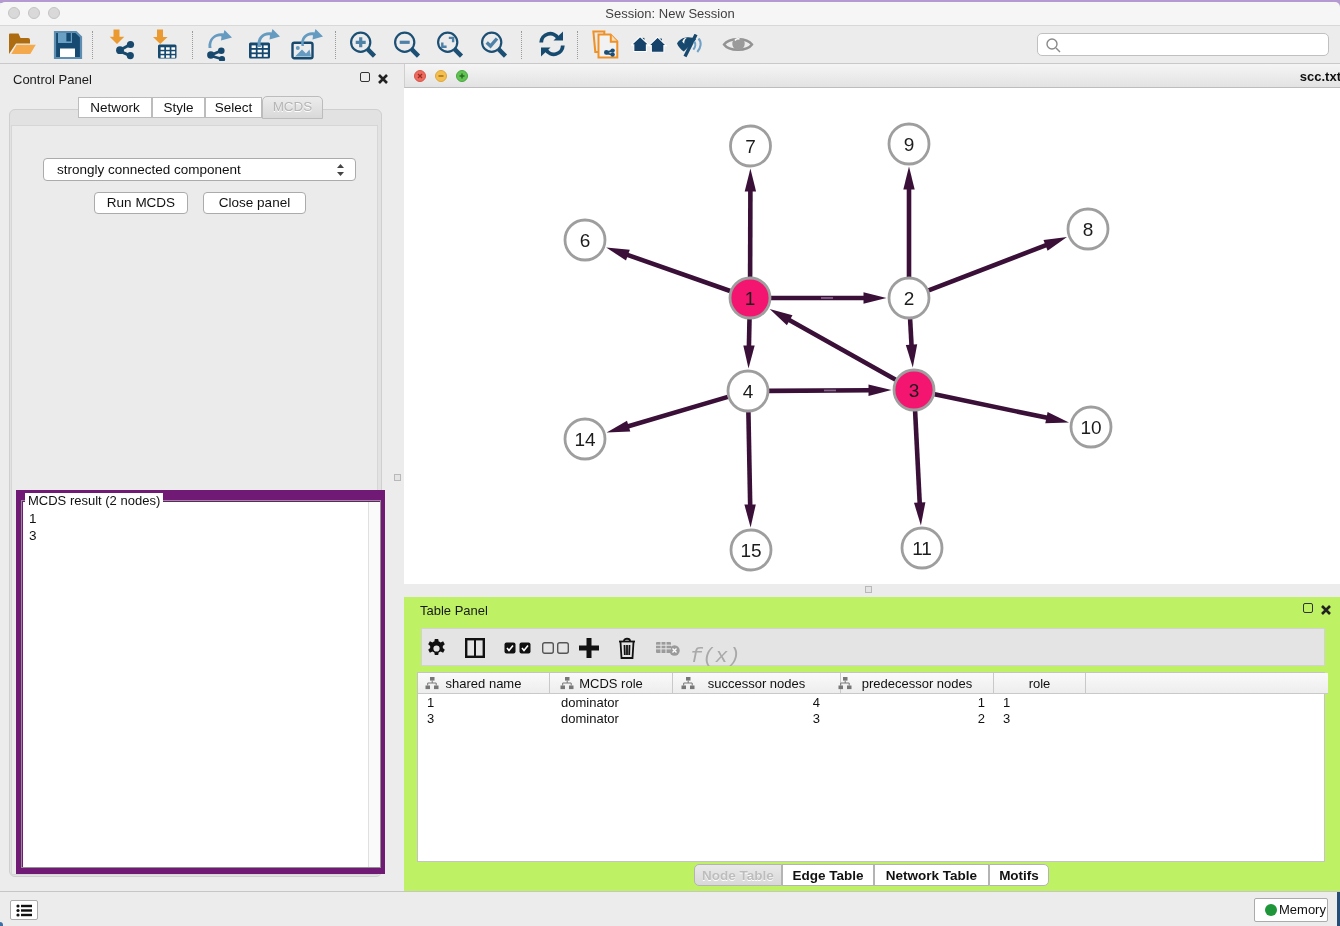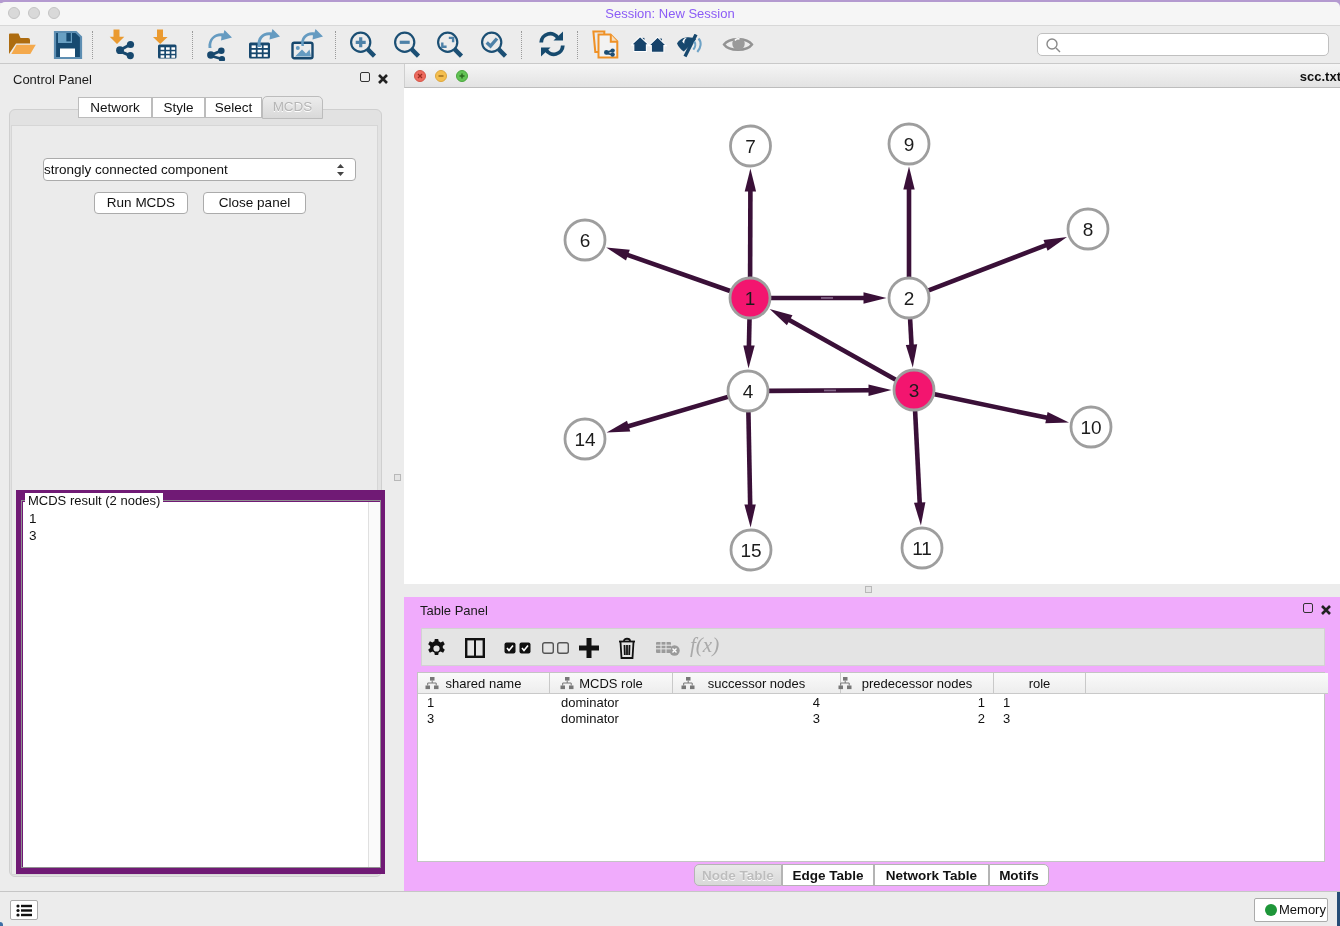--- a/index.html
+++ b/index.html
@@ -1,51 +1,51 @@
 <!DOCTYPE html>
 <html><head><meta charset="utf-8"><style>
 *{margin:0;padding:0;box-sizing:border-box}
 html,body{width:1340px;height:926px;overflow:hidden}
 body{font-family:"Liberation Sans",sans-serif;background:#ececec;position:relative;font-size:13px;color:#111}
 .abs{position:absolute}
 
 #topedge{left:0;top:0;width:1340px;height:3px;background:#b49ad0}
 #titlebar{left:0;top:2px;width:1340px;height:24px;background:#f6f6f6;border-bottom:1px solid #d8d8d8;border-radius:5px 5px 0 0}
 .tl{position:absolute;top:5px;width:12px;height:12px;border-radius:50%;background:#d9d9d9;border:1px solid #c4c4c4}
-#wtitle{left:0;top:6px;width:1340px;text-align:center;color:#8b5cf6;font-size:13px}
+#wtitle{left:0;top:6px;width:1340px;text-align:center;color:#404040;font-size:13px}
 #toolbar{left:0;top:26px;width:1340px;height:38px;background:#ececec;border-bottom:1px solid #c9c9c9}
 .tsep{position:absolute;top:5px;height:28px;width:0;border-left:1px dotted #9a9a9a}
 .ticon{position:absolute;top:3px}
 #searchbox{position:absolute;left:1037px;top:7px;width:292px;height:23px;background:#fff;border:1px solid #c0c0c0;border-radius:5px}
 
 #cpanel{left:0;top:64px;width:391px;height:827px;background:#ececec}
 #cphead{left:13px;top:8px;font-size:13px;color:#1a1a1a}
 #cptabpanel{left:9px;top:45px;width:373px;height:768px;background:#e2e2e2;border:1px solid #cfcfcf;border-radius:6px}
 #cpinner{left:11px;top:61px;width:367px;height:750px;background:#ebebeb;border:1px solid #d6d6d6}
 .tab{position:absolute;top:33px;height:21px;background:#fff;border:1px solid #bcbcbc;text-align:center;font-size:13.5px;line-height:20px;color:#111}
 .tabsel{background:linear-gradient(#ececec,#d9d9d9);color:#b5b5b5;border-radius:5px 5px 0 0;text-shadow:0 1px 0 #fff}
 #optlabel{left:0;top:73px;width:391px;text-align:center;font-size:13.5px;color:#111}
-#dropdown{left:43px;top:94px;width:313px;height:23px;background:#fff;border:1px solid #ababab;border-radius:4px;font-size:13.5px;line-height:21px;color:#111}
+#dropdown{left:43px;top:94px;width:313px;height:23px;background:#fff;border:1px solid #ababab;border-radius:4px;font-size:13.5px;line-height:21px;padding-left:13px;color:#111}
 .btn{position:absolute;height:22px;background:#fff;border:1px solid #ababab;border-radius:4px;text-align:center;font-size:13.5px;line-height:20px;color:#111}
 #mcdswrap{left:16px;top:426px;width:369px;height:384px;background:#701a75}
 #mcdsbox{left:5px;top:10px;width:360px;height:368px;border:1px solid #919191}
 #mcdslabel{left:3px;top:-8px;background:#fff;padding:0 3px;font-size:13px;color:#111;z-index:3}
 #mcdstext{left:1px;top:1px;width:345px;height:365px;background:#fff;font-size:13.5px;line-height:17px;padding:8px 0 0 6px;color:#111}
 #mcdssb{left:346px;top:1px;width:12px;height:365px;background:#fafafa;border-left:1px solid #e0e0e0}
 
 #netwin{left:404px;top:64px;width:936px;height:520px;background:#fff}
 #nettitle{left:0;top:0;width:936px;height:24px;background:linear-gradient(#f5f5f5,#e3e3e3);border-bottom:1px solid #bdbdbd;border-left:1px solid #cfcfcf}
 .ntl{position:absolute;top:6px;width:12px;height:12px;border-radius:50%}
 #nettext{left:0;top:5px;width:936px;text-align:right;font-size:13px;color:#111;font-weight:700}
 
 #vsplit{left:391px;top:64px;width:13px;height:827px;background:#ececec}
 #hsplit{left:404px;top:584px;width:936px;height:13px;background:#ececec}
 .grip{position:absolute;width:7px;height:7px;background:#e4e4e4;border:1px solid #b8b8b8}
 
-#tpanel{left:404px;top:597px;width:936px;height:294px;background:#f0abfc}
+#tpanel{left:404px;top:597px;width:936px;height:294px;background:#bef264}
 #tphead{left:16px;top:6px;font-size:13px;color:#1a1a1a}
 #tptoolbar{left:17px;top:31px;width:904px;height:38px;background:#e4e4e4;border:1px solid #d2d2d2}
 #ttable{left:13px;top:75px;width:908px;height:190px;background:#fff;border:1px solid #c4c4c4}
 #thead{left:0;top:0;width:910px;height:21px;background:linear-gradient(#fafafa,#ededed);border-bottom:1px solid #c9c9c9}
 .th{position:absolute;top:0;height:21px;border-right:1px solid #c9c9c9;text-align:center;font-size:13px;line-height:21px;color:#111}
 .row{position:absolute;width:910px;height:16px;font-size:13px;line-height:16px}
 .cell{position:absolute;top:0;height:16px}
 .float-ic{position:absolute;width:10px;height:10px;border:1.5px solid #333;border-radius:2px;background:transparent}
 
 .btab{position:absolute;top:0;height:22px;background:#fff;border:1px solid #b4b4b4;font-size:13.5px;font-weight:700;line-height:21px;text-align:center;color:#111}
@@ -376,21 +376,21 @@
           <circle cx="18.5" cy="8.5" r="5.2"></circle>
         </g>
         <g stroke="#e4e4e4" stroke-width="1.1">
           <line x1="0" y1="3.2" x2="15" y2="3.2"></line>
           <line x1="0" y1="6.8" x2="15" y2="6.8"></line>
           <line x1="5" y1="0" x2="5" y2="11"></line>
           <line x1="10" y1="0" x2="10" y2="11"></line>
         </g>
         <path d="M16.5 6.5 L20.5 10.5 M20.5 6.5 L16.5 10.5" stroke="#fff" stroke-width="1.4"></path>
       </svg>
-    <div class="abs" style="left:268px;top:4px;width:50px;font-family:Liberation Serif, serif;font-style:italic;font-size:21px;color:#a9a9a9">f(x)</div>
+    <div class="abs" style="left:268px;top:16px;width:50px;font-family:Liberation Mono, monospace;font-style:italic;font-size:21px;color:#a9a9a9">f(x)</div>
   </div>
   <div class="abs" id="ttable">
     <div class="abs" id="thead">
       <div class="th" style="left:0;width:132px">shared name</div>
       <div class="th" style="left:132px;width:123px">MCDS role</div>
       <div class="th" style="left:255px;width:168px">successor nodes</div>
       <div class="th" style="left:423px;width:153px">predecessor nodes</div>
       <div class="th" style="left:576px;width:92px">role</div>
       <svg class="abs treeic" style="left:7px;top:4px" width="14" height="13" viewBox="0 0 14 13">
           <g fill="#777">

